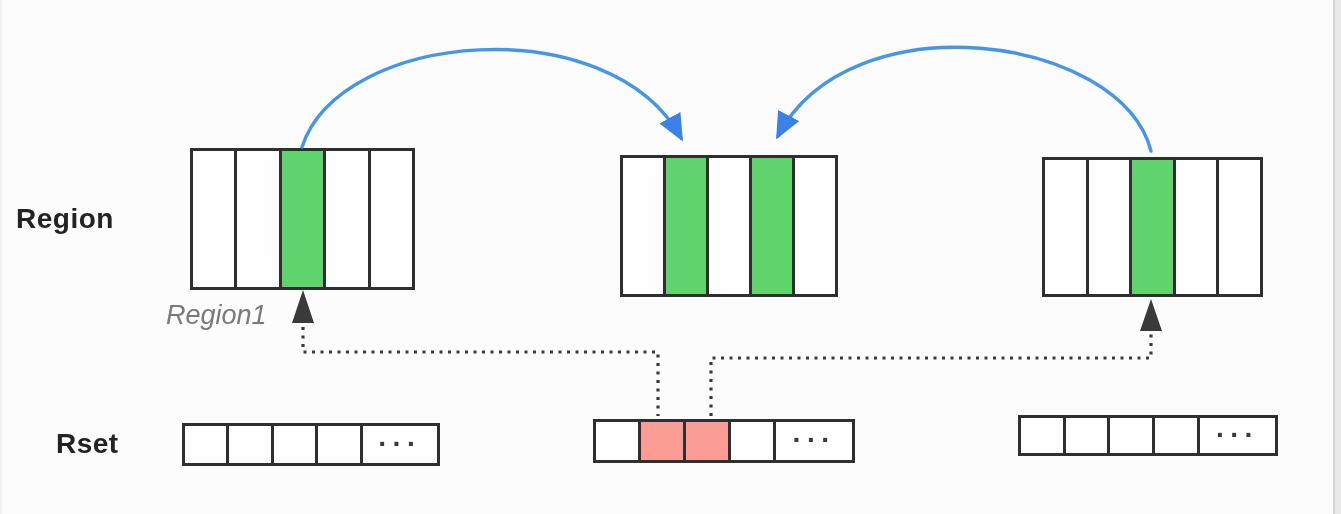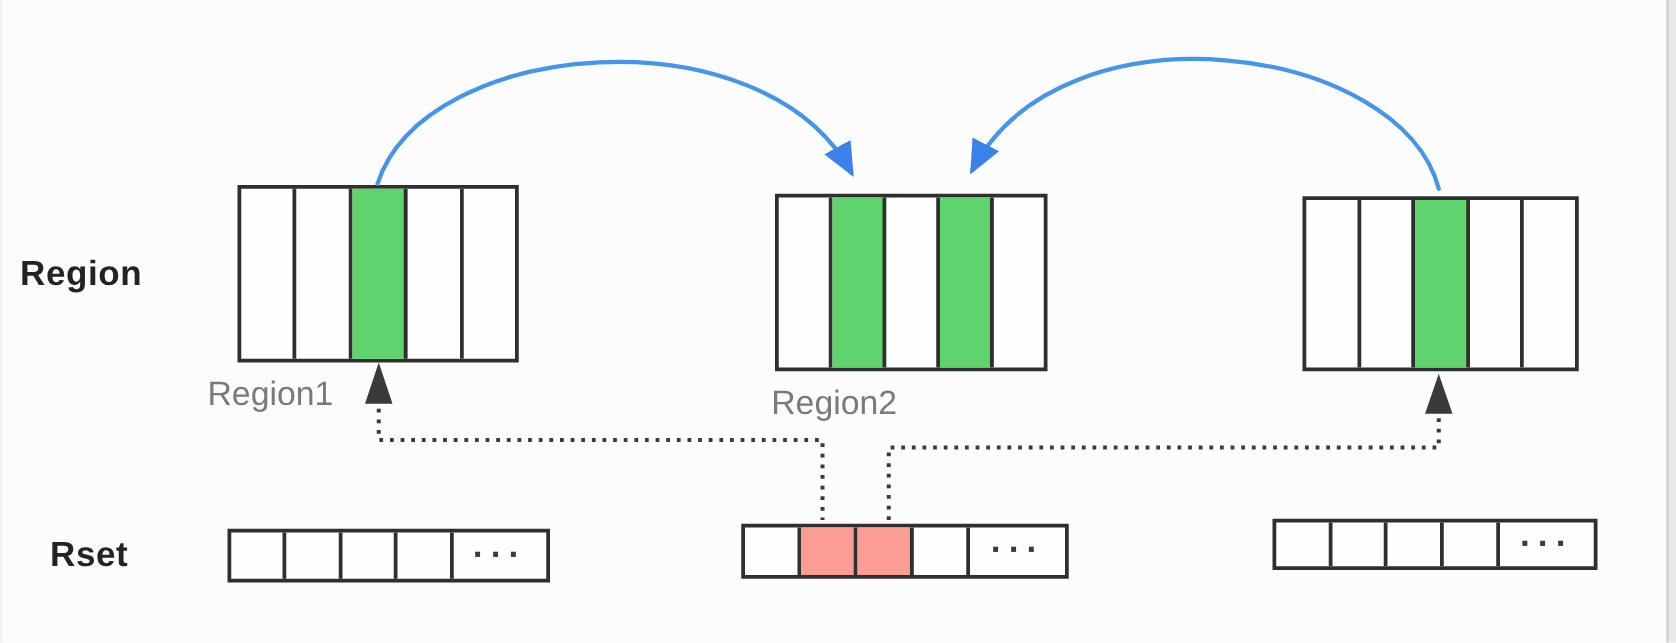--- a/index.html
+++ b/index.html
@@ -43,22 +43,22 @@
     font-weight:700;font-size:28px;letter-spacing:5px;
     color:var(--dotted_line,#3a3a3a);line-height:1;padding-bottom:2px;
   }
 
   
   .row-label{
     position:absolute;font-weight:700;font-size:28px;
     color:var(--row_label,#232323);letter-spacing:0.5px;
   }
   #row-label-region{left:16px;top:203px;}
-  #row-label-rset{left:40px;top:428px;}
-  .region-name{position:absolute;font-size:27px;color:var(--region_name,#7a7a7a);}
+  #row-label-rset{left:56px;top:428px;}
+  .region-name{position:absolute;font-size:27px;color:var(--region_name,#7a7a7a);font-style:italic;}
   #region-name-1{left:166px;top:300px;}
   #region-name-2{left:617px;top:307px;}
   #region-name-3{left:1196px;top:303px;}
 
   
   #arrow-layer{position:absolute;left:0;top:0;width:1341px;height:514px;pointer-events:none;}
   .blue-arc{stroke:var(--blue_arrow,#4596e8);stroke-width:3.4;fill:none;stroke-linecap:round;}
   .blue-head{fill:var(--blue_arrow_head,#3b82e8);}
   .dotted{stroke:var(--dotted_line,#3a3a3a);stroke-width:3.2;fill:none;stroke-dasharray:3 5.5;}
   .black-head{fill:var(--dotted_line,#3a3a3a);}
@@ -92,21 +92,20 @@
     </div>
   <div class="region-box" id="region-box-3">
       <div class="cell"></div>
       <div class="cell"></div>
       <div class="cell green"></div>
       <div class="cell"></div>
       <div class="cell"></div>
     </div>
 
   <div class="region-name" id="region-name-1">Region1</div>
-  <div class="region-name" id="region-name-2">Region2</div>
 
   <div class="rset-box" id="rset-box-1">
       <div class="cell"></div>
       <div class="cell"></div>
       <div class="cell"></div>
       <div class="cell"></div>
       <div class="cell ellipsis">···</div>
     </div>
   <div class="rset-box" id="rset-box-2">
       <div class="cell"></div>

